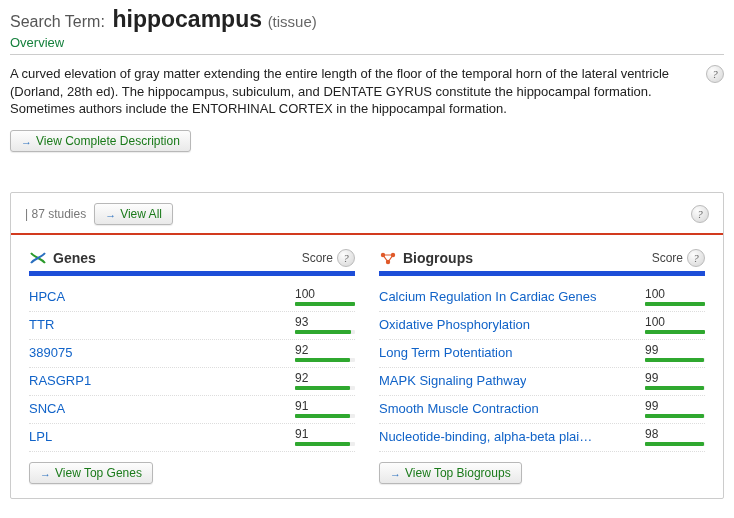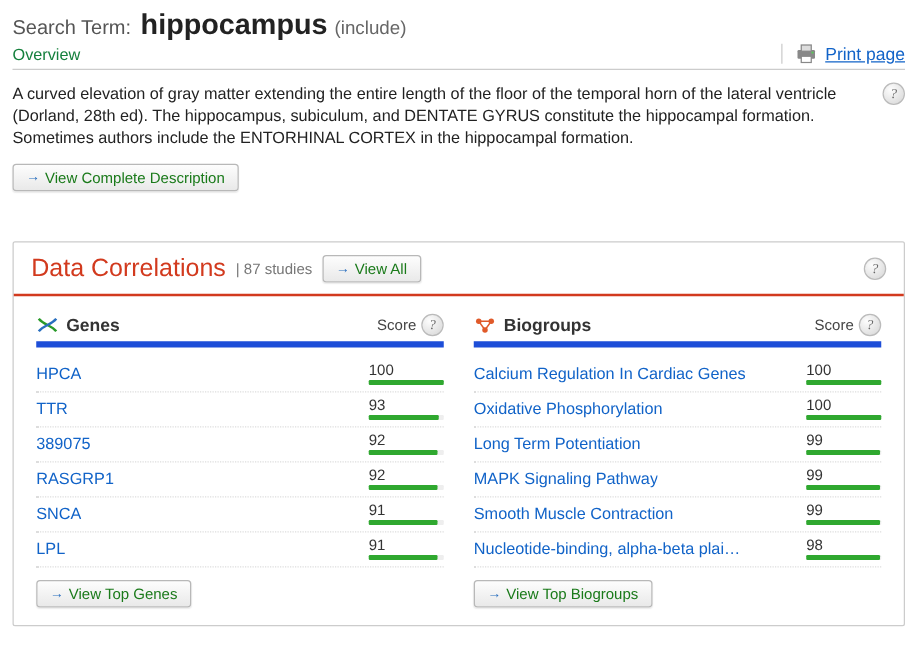--- a/index.html
+++ b/index.html
@@ -166,55 +166,43 @@
 </style>
 </head>
 <body>
 
 
 
 
 <div class="top-row">
   <span class="search-label">Search Term:</span>
   <span class="search-term">hippocampus</span>
-  <span class="search-type">(include)</span>
+  <span class="search-type">(tissue)</span>
 </div>
 
 <div class="sub-row">
   <span class="overview-label">Overview</span>
-  <span class="print-area">
-    <span style="cursor:pointer">
-      <svg width="18" height="16" viewBox="0 0 18 16">
-        <rect x="2" y="5" width="14" height="7" rx="1" fill="#888"></rect>
-        <rect x="5" y="1" width="8" height="5" fill="#ddd" stroke="#888"></rect>
-        <rect x="5" y="10" width="8" height="5" fill="#fff" stroke="#888"></rect>
-        <circle cx="14" cy="7" r="0.9" fill="#5c5"></circle>
-      </svg>
-    </span>
-    <a>Print page</a>
-  </span>
 </div>
 
 
 <div class="desc-block">
   <div class="desc-text">A curved elevation of gray matter extending the entire length of the floor of the temporal horn of the lateral ventricle (Dorland, 28th ed). The hippocampus, subiculum, and DENTATE GYRUS constitute the hippocampal formation. Sometimes authors include the ENTORHINAL CORTEX in the hippocampal formation.</div>
   <span class="help-icon">?</span>
 </div>
 
 <button class="btn">
   <span class="arrow">→</span>
   <span>View Complete Description</span>
 </button>
 
 <div class="section-gap"></div>
 
 
 <div class="panel">
   <div class="panel-header">
-    <span class="panel-title">Data Correlations</span>
     <span class="panel-sub">| 87 studies</span>
     <button class="btn">
       <span class="arrow">→</span>
       <span>View All</span>
     </button>
     <span class="help-icon">?</span>
   </div>
 
   <div class="two-col">
 

